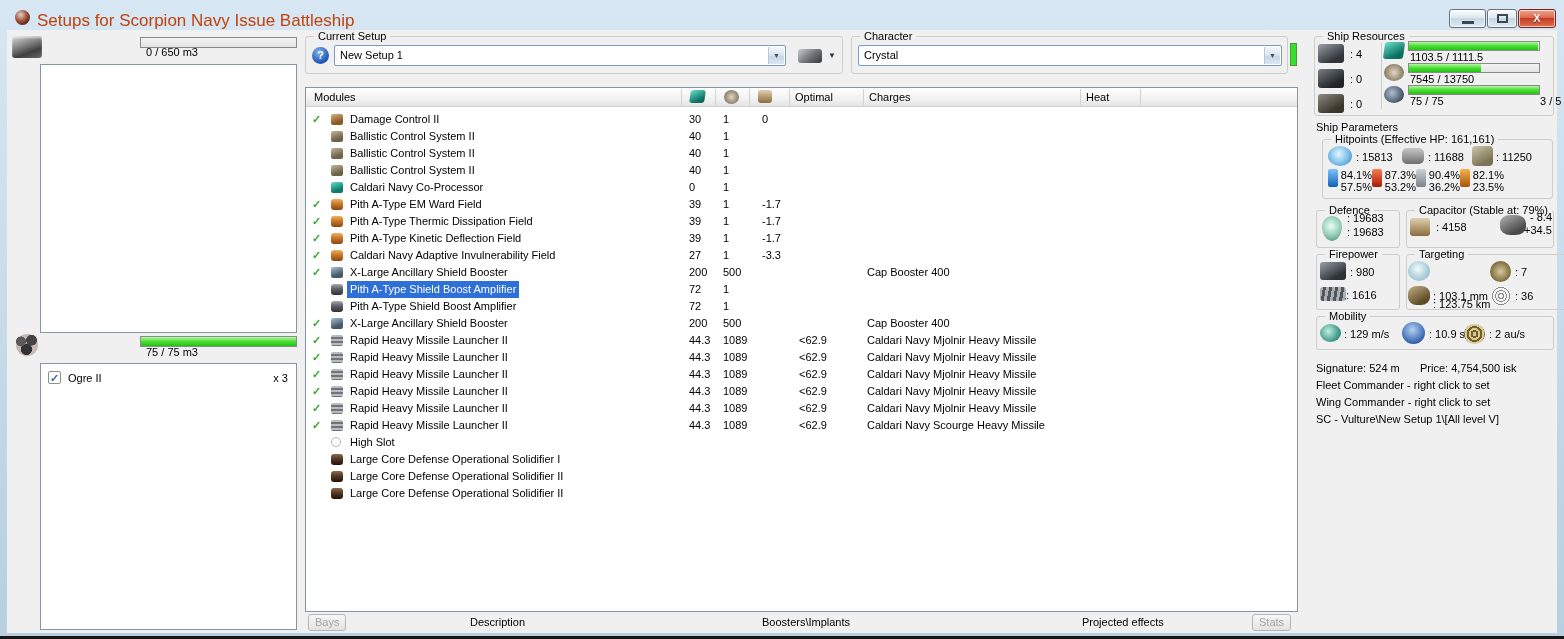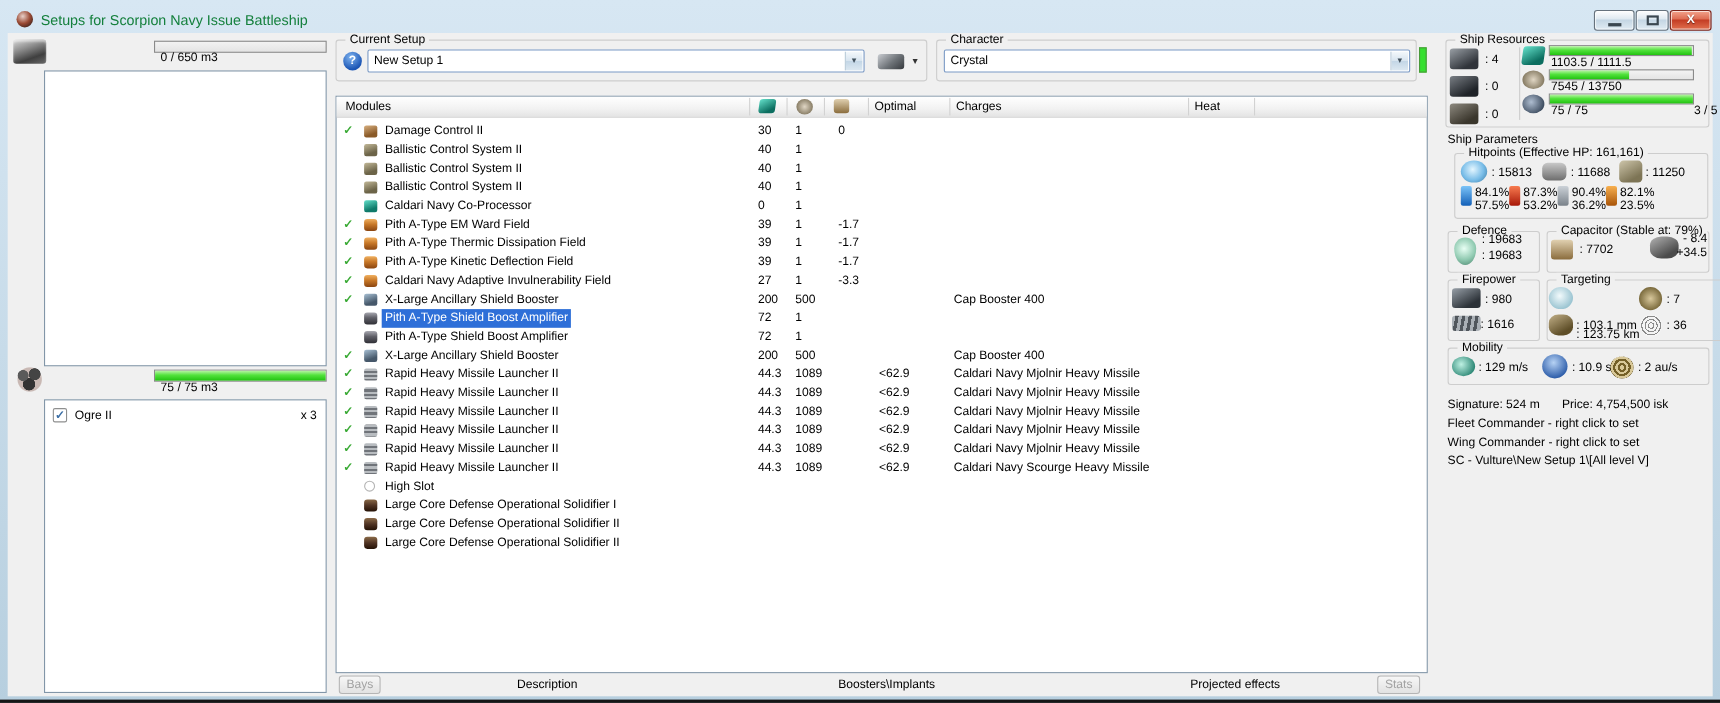--- a/index.html
+++ b/index.html
@@ -6,21 +6,21 @@
   html,body { width:1564px; height:639px; overflow:hidden;
     font-family:"Liberation Sans", sans-serif; font-size:11px; color:#000; }
   body { background:linear-gradient(180deg,#d7e7f3,#b7cfdf); position:relative; }
 
   .screen-edge { position:absolute; left:0; right:0; bottom:0; height:3px; background:#161616; }
 
   
   .titlebar { position:absolute; left:7px; top:6px; width:1550px; height:24px; }
   .app-icon { position:absolute; left:8px; top:4px; width:15px; height:15px; border-radius:50%;
     background:radial-gradient(circle at 38% 32%, #e8d0c8, #9a4a34 48%, #3a201a 85%); }
-  .title-text { position:absolute; left:30px; top:5px; font-size:13px; color:#15803d; white-space:nowrap; }
+  .title-text { position:absolute; left:30px; top:5px; font-size:17px; color:#c2410c; white-space:nowrap; }
   .winbtn { position:absolute; top:3px; height:19px; border:1px solid #66727d; border-radius:3px;
     background:linear-gradient(180deg,#fefefe,#dde8f0 45%,#c3d5e3 46%,#e0ebf3);
     box-shadow:inset 0 0 0 1px rgba(255,255,255,.65); cursor:default; }
   .winbtn.min { left:1442px; width:37px; }
   .winbtn.max { left:1480px; width:30px; }
   .winbtn.close { left:1511px; width:38px; border-color:#7e241a;
     background:linear-gradient(180deg,#f2a38c,#dd6a50 45%,#c23a22 46%,#e1704f);
     color:#fff; font-weight:bold; font-size:11px; text-align:center; line-height:17px;
     text-shadow:0 1px 1px rgba(0,0,0,.5); }
   .glyph-min { position:absolute; left:12px; top:11px; width:12px; height:3px; background:#3b4750; }
@@ -557,21 +557,21 @@
   <span class="gb-label">Defence</span>
 </div>
 <span class="pico defshield-icon" style="left:1322px;top:216px;width:20px;height:25px;"></span>
 <span class="rp-text" style="left:1347px;top:212px;">: 19683</span>
 <span class="rp-text" style="left:1347px;top:226px;">: 19683</span>
 
 <div class="groupbox" style="left:1406px;top:210px;width:148px;height:38px;">
   <span class="gb-label">Capacitor (Stable at: 79%)</span>
 </div>
 <span class="pico cap-icon" style="left:1410px;top:218px;width:20px;height:18px;"></span>
-<span class="rp-text" style="left:1436px;top:221px;">: 7702</span>
+<span class="rp-text" style="left:1436px;top:221px;">: 4158</span>
 <span class="pico capbooster-icon" style="left:1500px;top:215px;width:26px;height:20px;"></span>
 <span class="rp-text" style="left:1530px;top:211px;">- 8.4</span>
 <span class="rp-text" style="left:1524px;top:224px;">+34.5</span>
 
 <div class="groupbox" style="left:1316px;top:254px;width:84px;height:56px;">
   <span class="gb-label">Firepower</span>
 </div>
 <span class="pico dps-icon" style="left:1320px;top:262px;width:26px;height:18px;"></span>
 <span class="rp-text" style="left:1350px;top:266px;">: 980</span>
 <span class="pico volley-icon" style="left:1320px;top:287px;width:26px;height:14px;"></span>

